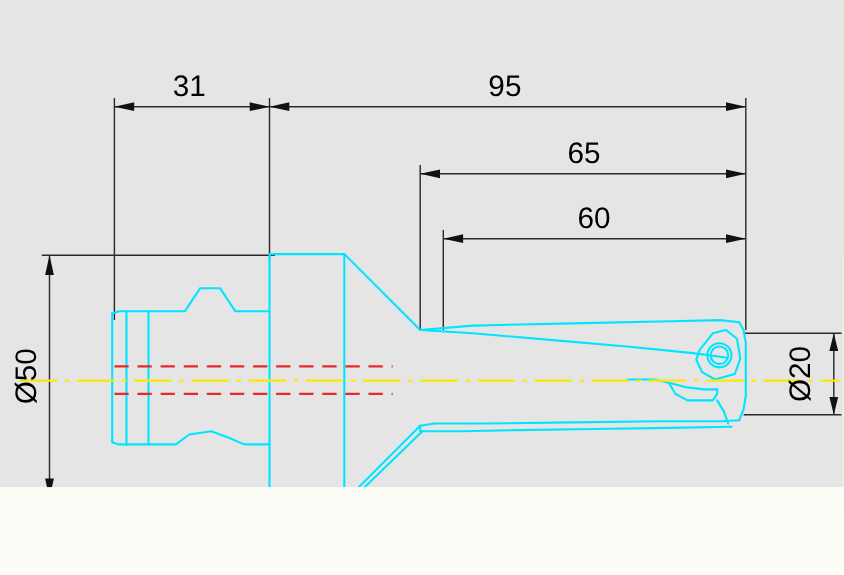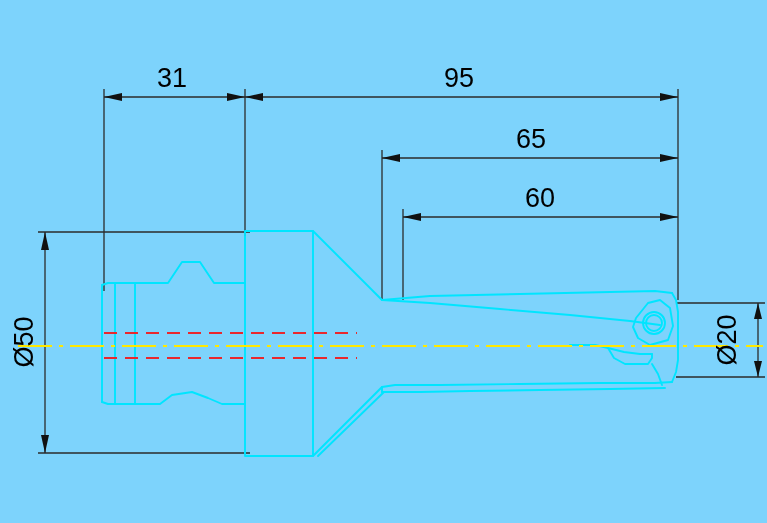--- a/index.html
+++ b/index.html
@@ -1,18 +1,18 @@
 <!DOCTYPE html>
 <html><head>
 <meta charset="utf-8">
 <title>Technical Drawing</title>
 <style>
   html,body{margin:0;padding:0;background:#fdfdf8;}
   body{font-family:"Liberation Sans",sans-serif;}
-  #stage{position:relative;width:767px;height:523px;background:#7dd3fc;overflow:hidden;}
+  #stage{position:relative;width:767px;height:443px;background:#e5e5e5;overflow:hidden;}
   #stage svg{position:absolute;left:0;top:0;}
   .dimtext{font-family:"Liberation Sans",sans-serif;font-size:27px;fill:#000;}
 </style>
 </head>
 <body>
 
 <div id="stage">
 
   <svg width="767" height="523">
 

